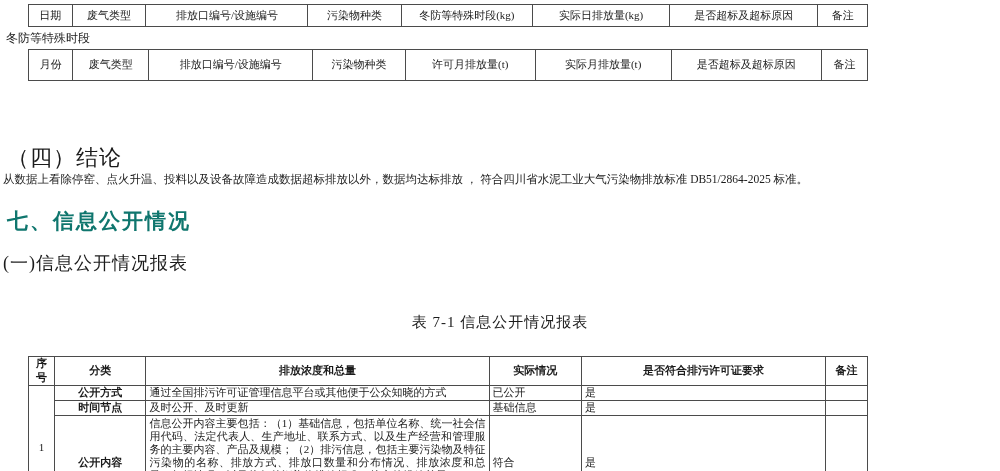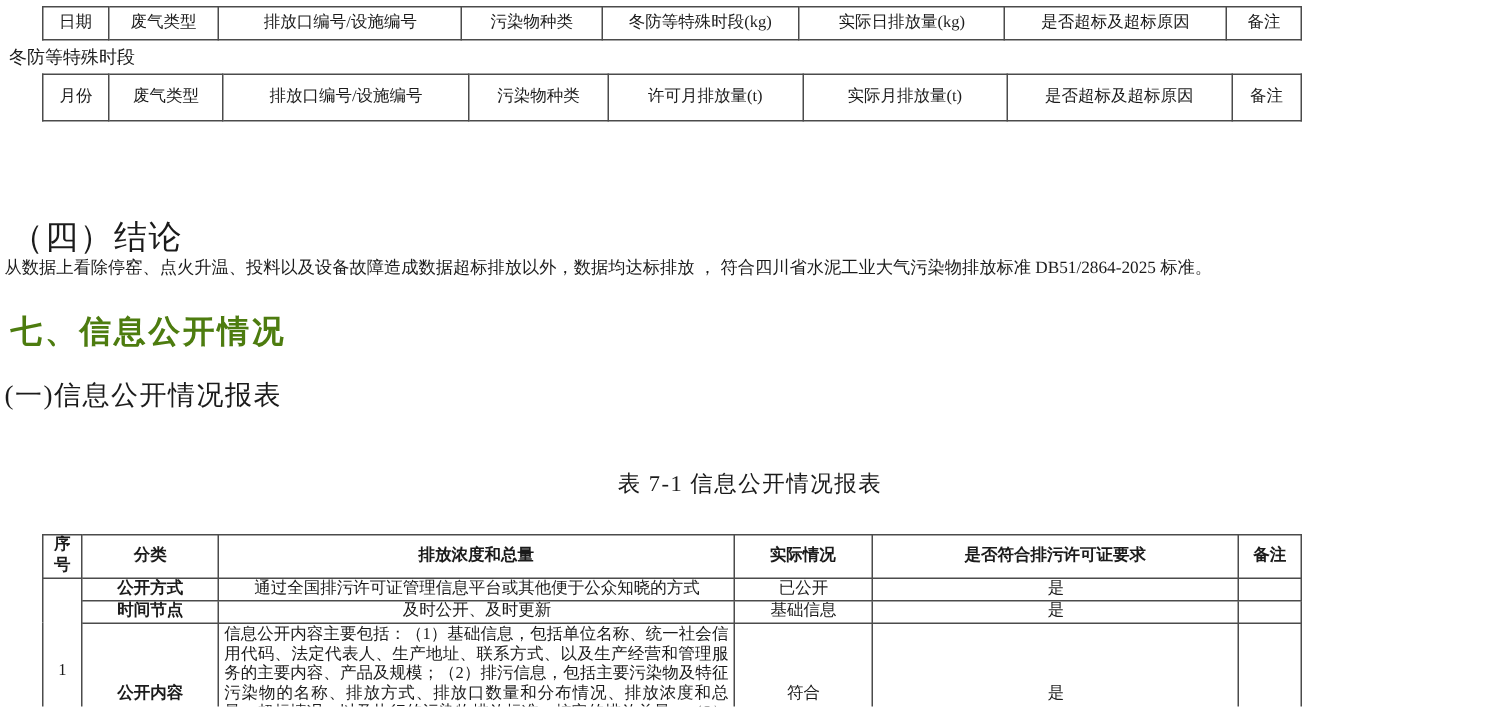--- a/index.html
+++ b/index.html
@@ -45,38 +45,38 @@
     font-size:22px; font-weight:normal; letter-spacing:1px;margin-top:12px;
   }
   #conclusion-body {
     position:absolute; top:172px; left:3px; width:994px;
     font-size:11.5px; line-height:15px; white-space:nowrap;
   }
   #section7-heading {
     position:absolute; top:207px; left:7px;
     font-family:"Liberation Sans", sans-serif;
     font-size:21px; font-weight:bold; letter-spacing:2px;
-    color:#4d7c0f;
+    color:#0f766e;
   }
   #section7-subheading {
     position:absolute; top:251px; left:3px;
     font-size:18px; font-weight:normal; letter-spacing:1px;text-align:right;
   }
   #table7-caption {
     position:absolute; top:313px; left:0; width:1000px;
     text-align:center; font-size:15px; letter-spacing:1px;
   }
   
   #info-table { top:356px; }
   #info-table td { font-size:11px; }
   #info-table tr.head td { height:12px; font-weight:bold; }
   #info-table tr.r1 td, #info-table tr.r2 td { height:14px; }
   #info-table tr.r3 td { height:66px; }
   #info-table td.cat { font-weight:bold; }
-  #info-table td.left { text-align:center; padding-left:3px; }
+  #info-table td.left { text-align:left; padding-left:3px; }
   #info-table td.long {
     text-align:justify; text-justify:inter-ideograph;
     padding:1px 3px; line-height:13.2px;
   }
 </style>
 </head>
 <body>
 
 <table id="daily-table">
   <colgroup>

